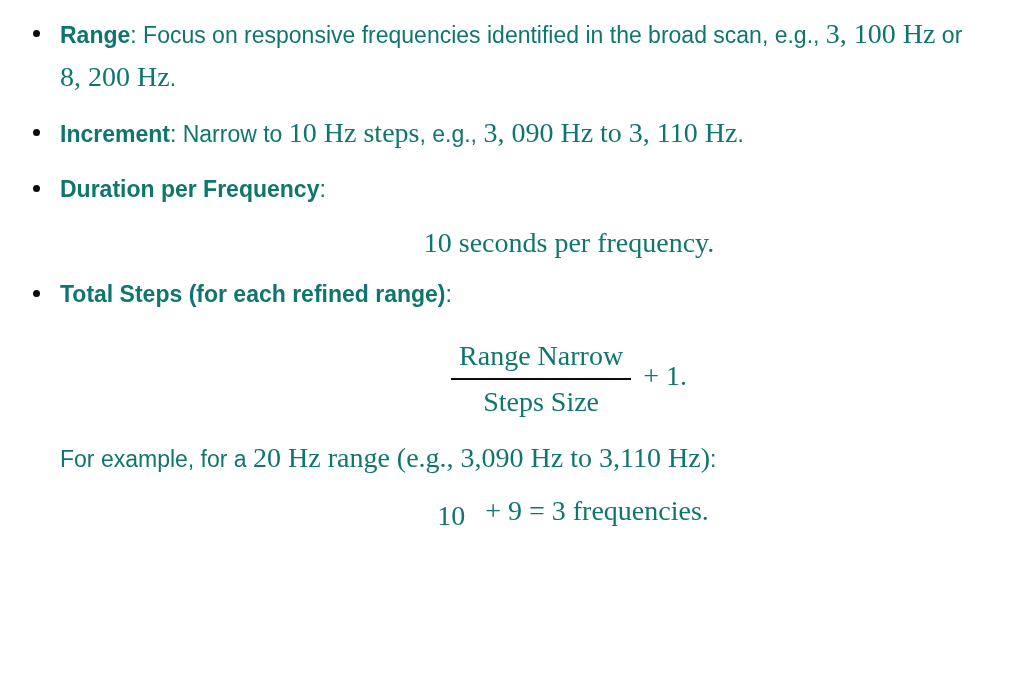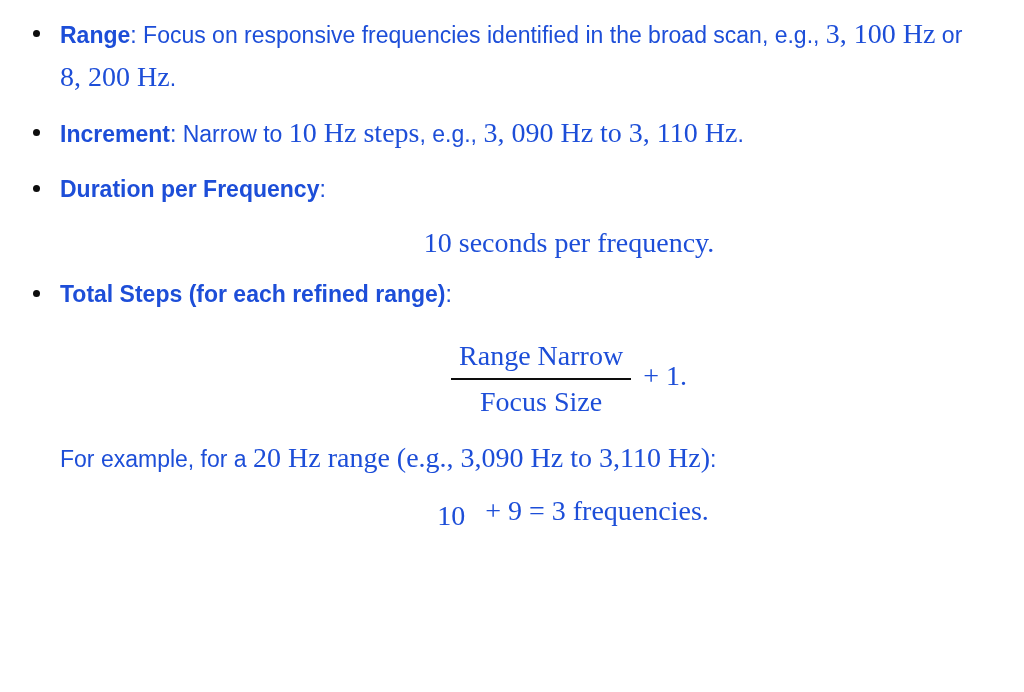--- a/index.html
+++ b/index.html
@@ -2,21 +2,21 @@
 <html><head>
 <meta charset="utf-8">
 <style>
   html, body { margin: 0; padding: 0; background: #ffffff; }
   #page {
     position: relative;
     width: 1024px;
     height: 544px;
     overflow: hidden;
     background: #ffffff;
-    color: #1d4ed8;
+    color: #0f766e;
     font-family: "Liberation Sans", sans-serif;
     font-size: 23px;
     line-height: 42px;
   }
   .doc { padding: 13px 10px 0 0; }
 
   .li { position: relative; padding-left: 60px; margin-bottom: 13px; }
   .dot {
     position: absolute;
     left: 33px; top: 17px;
@@ -94,21 +94,21 @@
     </div>
 
     <div class="li">
       <span class="dot"></span>
       <div class="li-content">
         <span class="b">Total Steps (for each refined range)</span><span>:</span>
 
         <div class="math-display d2">
           <span class="frac">
             <span class="num">Range Narrow</span>
-            <span class="den">Focus Size</span>
+            <span class="den">Steps Size</span>
           </span><span class="math-suffix">+ 1.</span>
         </div>
 
         <p class="example-p">
           <span>For example, for a </span><span class="mi">20 Hz range (e.g., 3,090 Hz to 3,110 Hz)</span><span>:</span>
         </p>
 
         <div class="math-display d3">
           <span class="frac">
             <span class="den">10</span>

